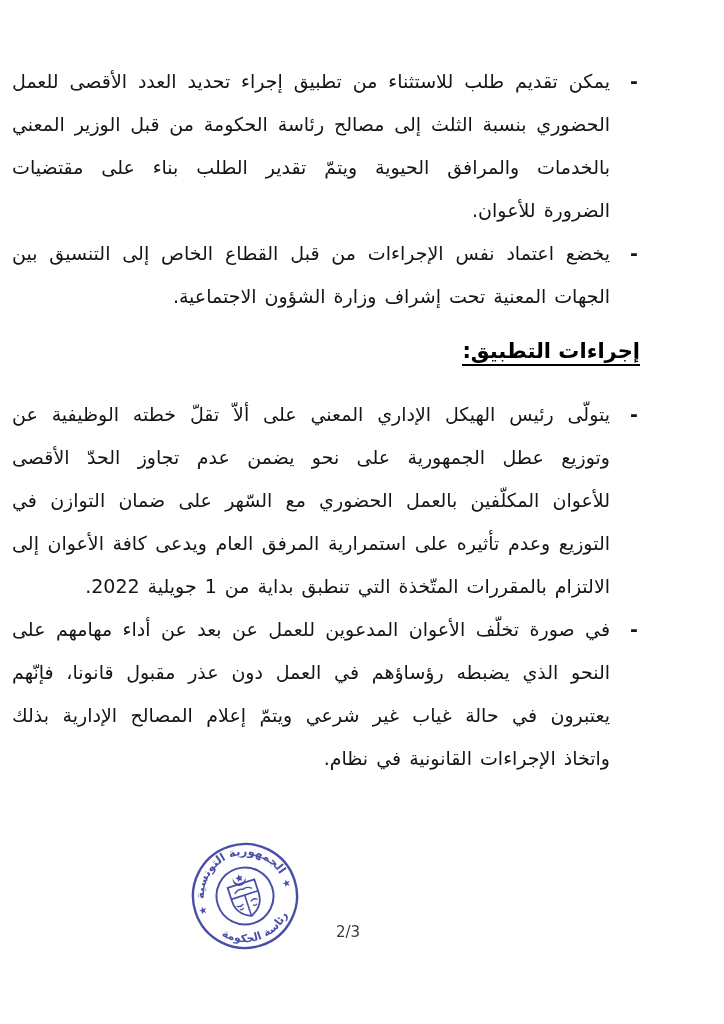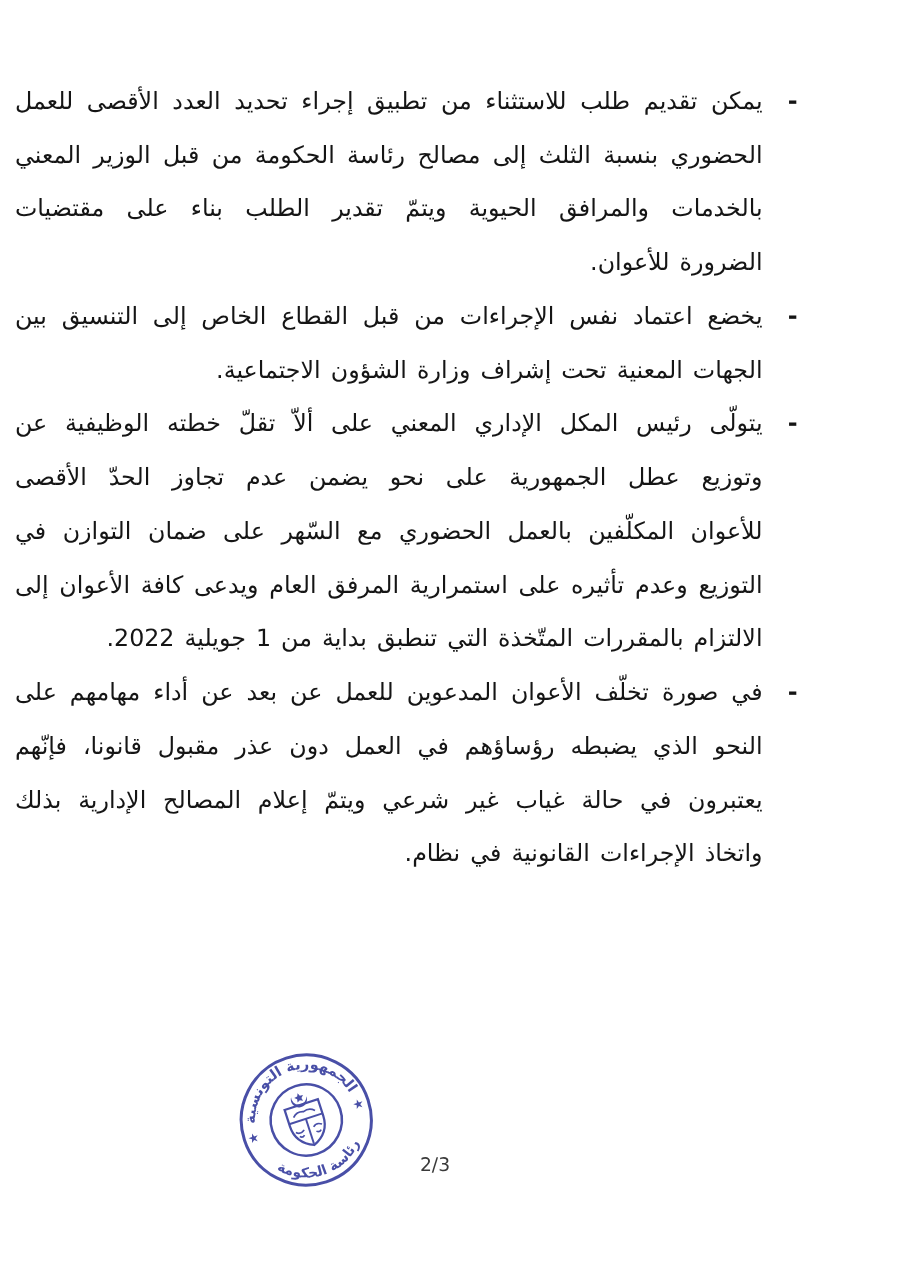--- a/index.html
+++ b/index.html
@@ -51,26 +51,29 @@
   </div>
       <div class="bullet">
     <span class="dash">-</span>
     <div class="bullet-body">
           <div class="line">يخضع اعتماد نفس الإجراءات من قبل القطاع الخاص إلى التنسيق بين</div>
           <div class="line last">الجهات المعنية تحت إشراف وزارة الشؤون الاجتماعية.</div>
         </div>
   </div>
     </div>
 
+  <div class="heading">
+    <span>إجراءات التطبيق:</span>
+  </div>
 
   <div>
       <div class="bullet">
     <span class="dash">-</span>
     <div class="bullet-body">
-          <div class="line">يتولّى رئيس المكل الإداري المعني على ألاّ تقلّ خطته الوظيفية عن</div>
+          <div class="line">يتولّى رئيس الهيكل الإداري المعني على ألاّ تقلّ خطته الوظيفية عن</div>
           <div class="line">وتوزيع عطل الجمهورية على نحو يضمن عدم تجاوز الحدّ الأقصى</div>
           <div class="line">للأعوان المكلّفين بالعمل الحضوري مع السّهر على ضمان التوازن في</div>
           <div class="line">التوزيع وعدم تأثيره على استمرارية المرفق العام ويدعى كافة الأعوان إلى</div>
           <div class="line last">الالتزام بالمقررات المتّخذة التي تنطبق بداية من 1 جويلية 2022.</div>
         </div>
   </div>
       <div class="bullet">
     <span class="dash">-</span>
     <div class="bullet-body">
           <div class="line">في صورة تخلّف الأعوان المدعوين للعمل عن بعد عن أداء مهامهم على</div>

